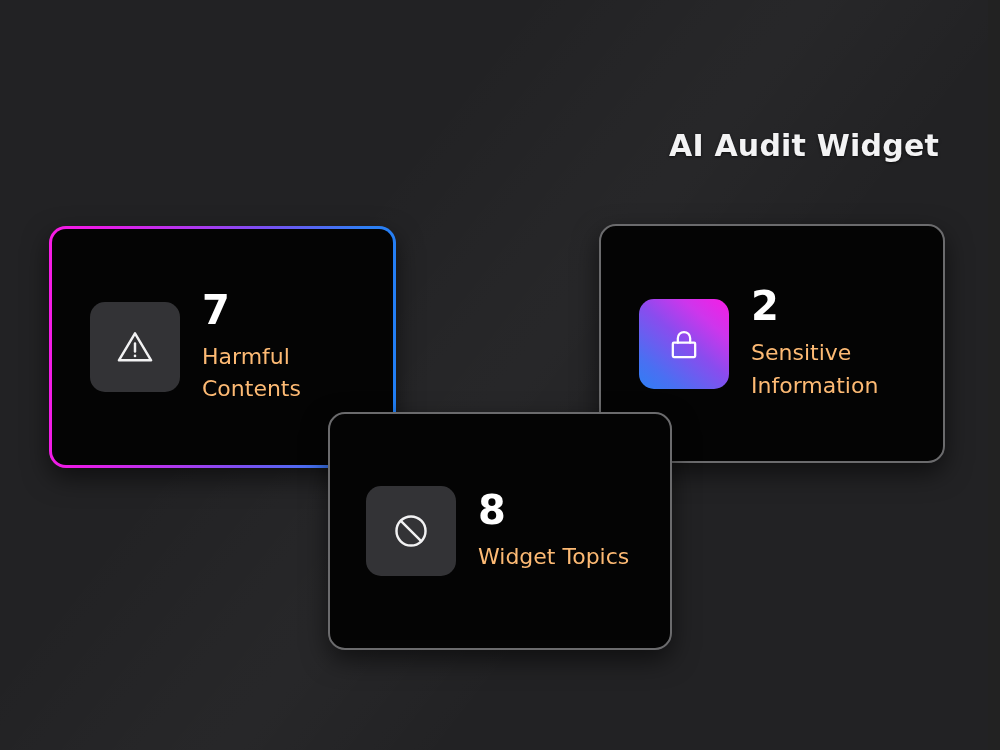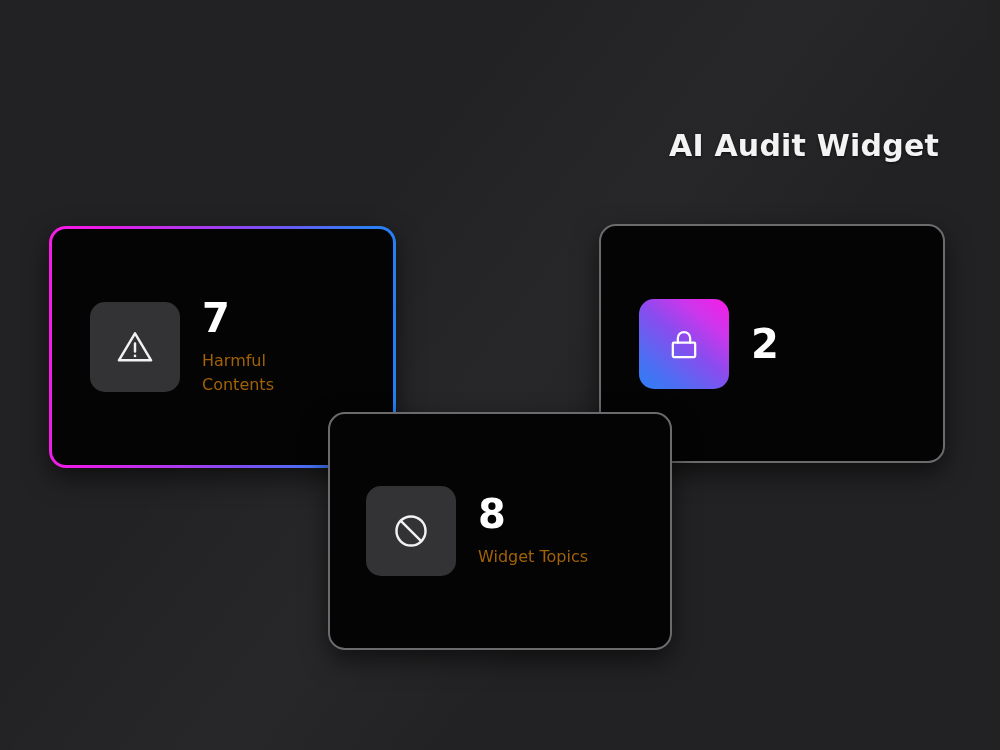--- a/index.html
+++ b/index.html
@@ -100,24 +100,24 @@
   }
   .metric-count {
     font-size: 40px;
     font-weight: bold;
     line-height: 1.05;
     color: #ffffff;
     letter-spacing: 0.5px;
   }
   .metric-label {
     margin-top: 10px;
-    font-size: 16px;
+    font-size: 22px;
     font-weight: normal;
     line-height: 1.47;
-    color: #a16207;
+    color: #fdba74;
     white-space: pre-line;
   }
 
   
   #card-harmful {
     left: 49px;  top: 226px;  width: 347px;  height: 242px;
     z-index: 1;
   }
   #card-harmful .card-body { padding-left: 38px; }
 
@@ -159,20 +159,22 @@
 
   <div class="card plain" id="card-sensitive">
     <div class="icon-tile brand">
       <svg width="40" height="40" viewBox="0 0 24 24" fill="none" stroke="#fdfdff" stroke-width="1.35" stroke-linecap="round" stroke-linejoin="round">
         <rect x="5.3" y="11.2" width="13.4" height="8.6" rx="0.6"></rect>
         <path d="M8.3 11.2 V8.5 a3.7 3.7 0 0 1 7.4 0 V11.2"></path>
       </svg>
     </div>
     <div class="card-text">
       <div class="metric-count">2</div>
+      <div class="metric-label">Sensitive
+Information</div>
     </div>
   </div>
 
   <div class="card plain" id="card-denied">
     <div class="icon-tile neutral">
       <svg width="42" height="42" viewBox="0 0 24 24" fill="none" stroke="#f2f2f3" stroke-width="1.4" stroke-linecap="round" stroke-linejoin="round">
         <circle cx="12" cy="12" r="8.3"></circle>
         <line x1="6.2" y1="6.2" x2="17.8" y2="17.8"></line>
       </svg>
     </div>

